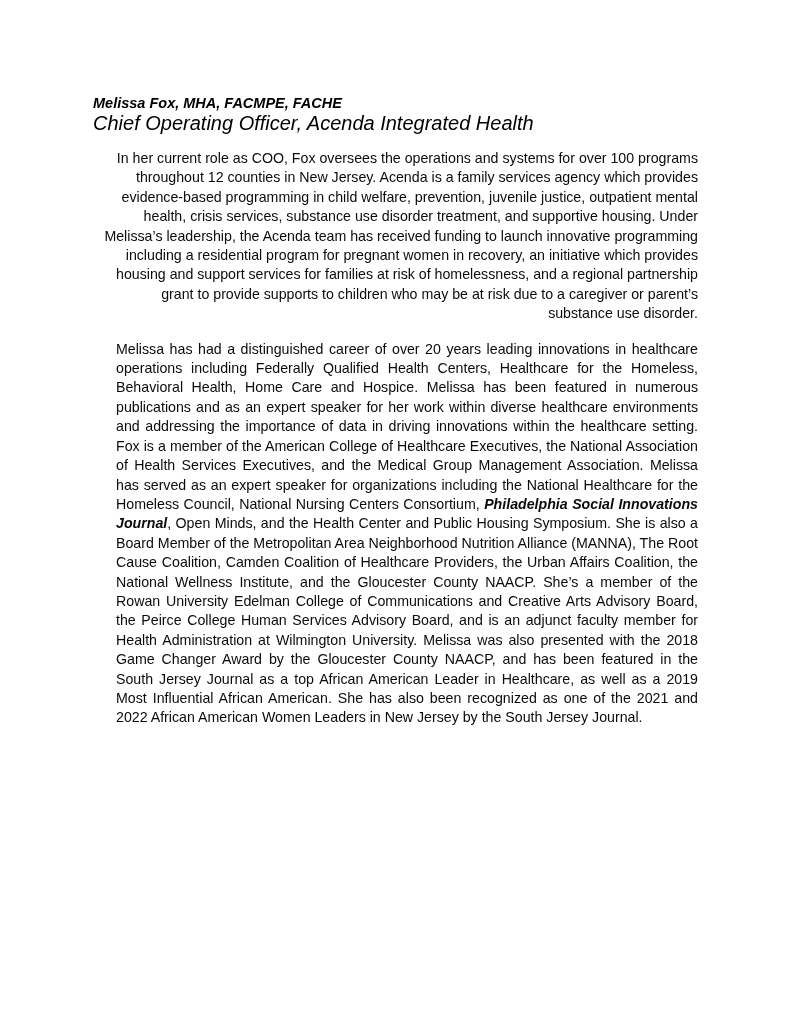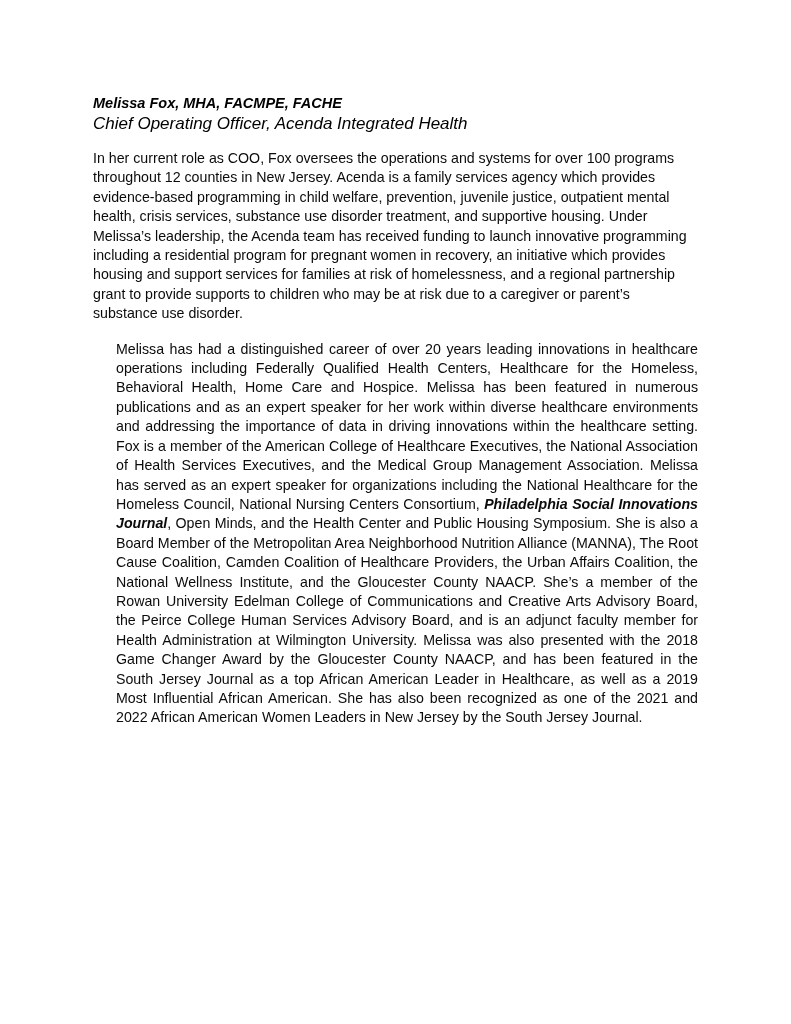--- a/index.html
+++ b/index.html
@@ -20,32 +20,32 @@
   }
   .name {
     font-weight: bold;
     font-style: italic;
     font-size: 14.5px;
     line-height: 19.5px;
     color: #000000;
   }
   .title {
     font-style: italic;
-    font-size: 17px;
+    font-size: 20px;
     line-height: 19.5px;
     color: #000000;
   }
   .para {
     font-size: 14.2px;
     line-height: 19.4px;
     color: #0b0b0b;
     margin-bottom: 16px;
   }
   .para-left {
-    text-align: left;
+    text-align: right;
   }
   .para-justify {
     text-align: justify;
     margin-left: 23px;
   }
   .bold-italic {
     font-weight: bold;
     font-style: italic;
   }
 </style>

